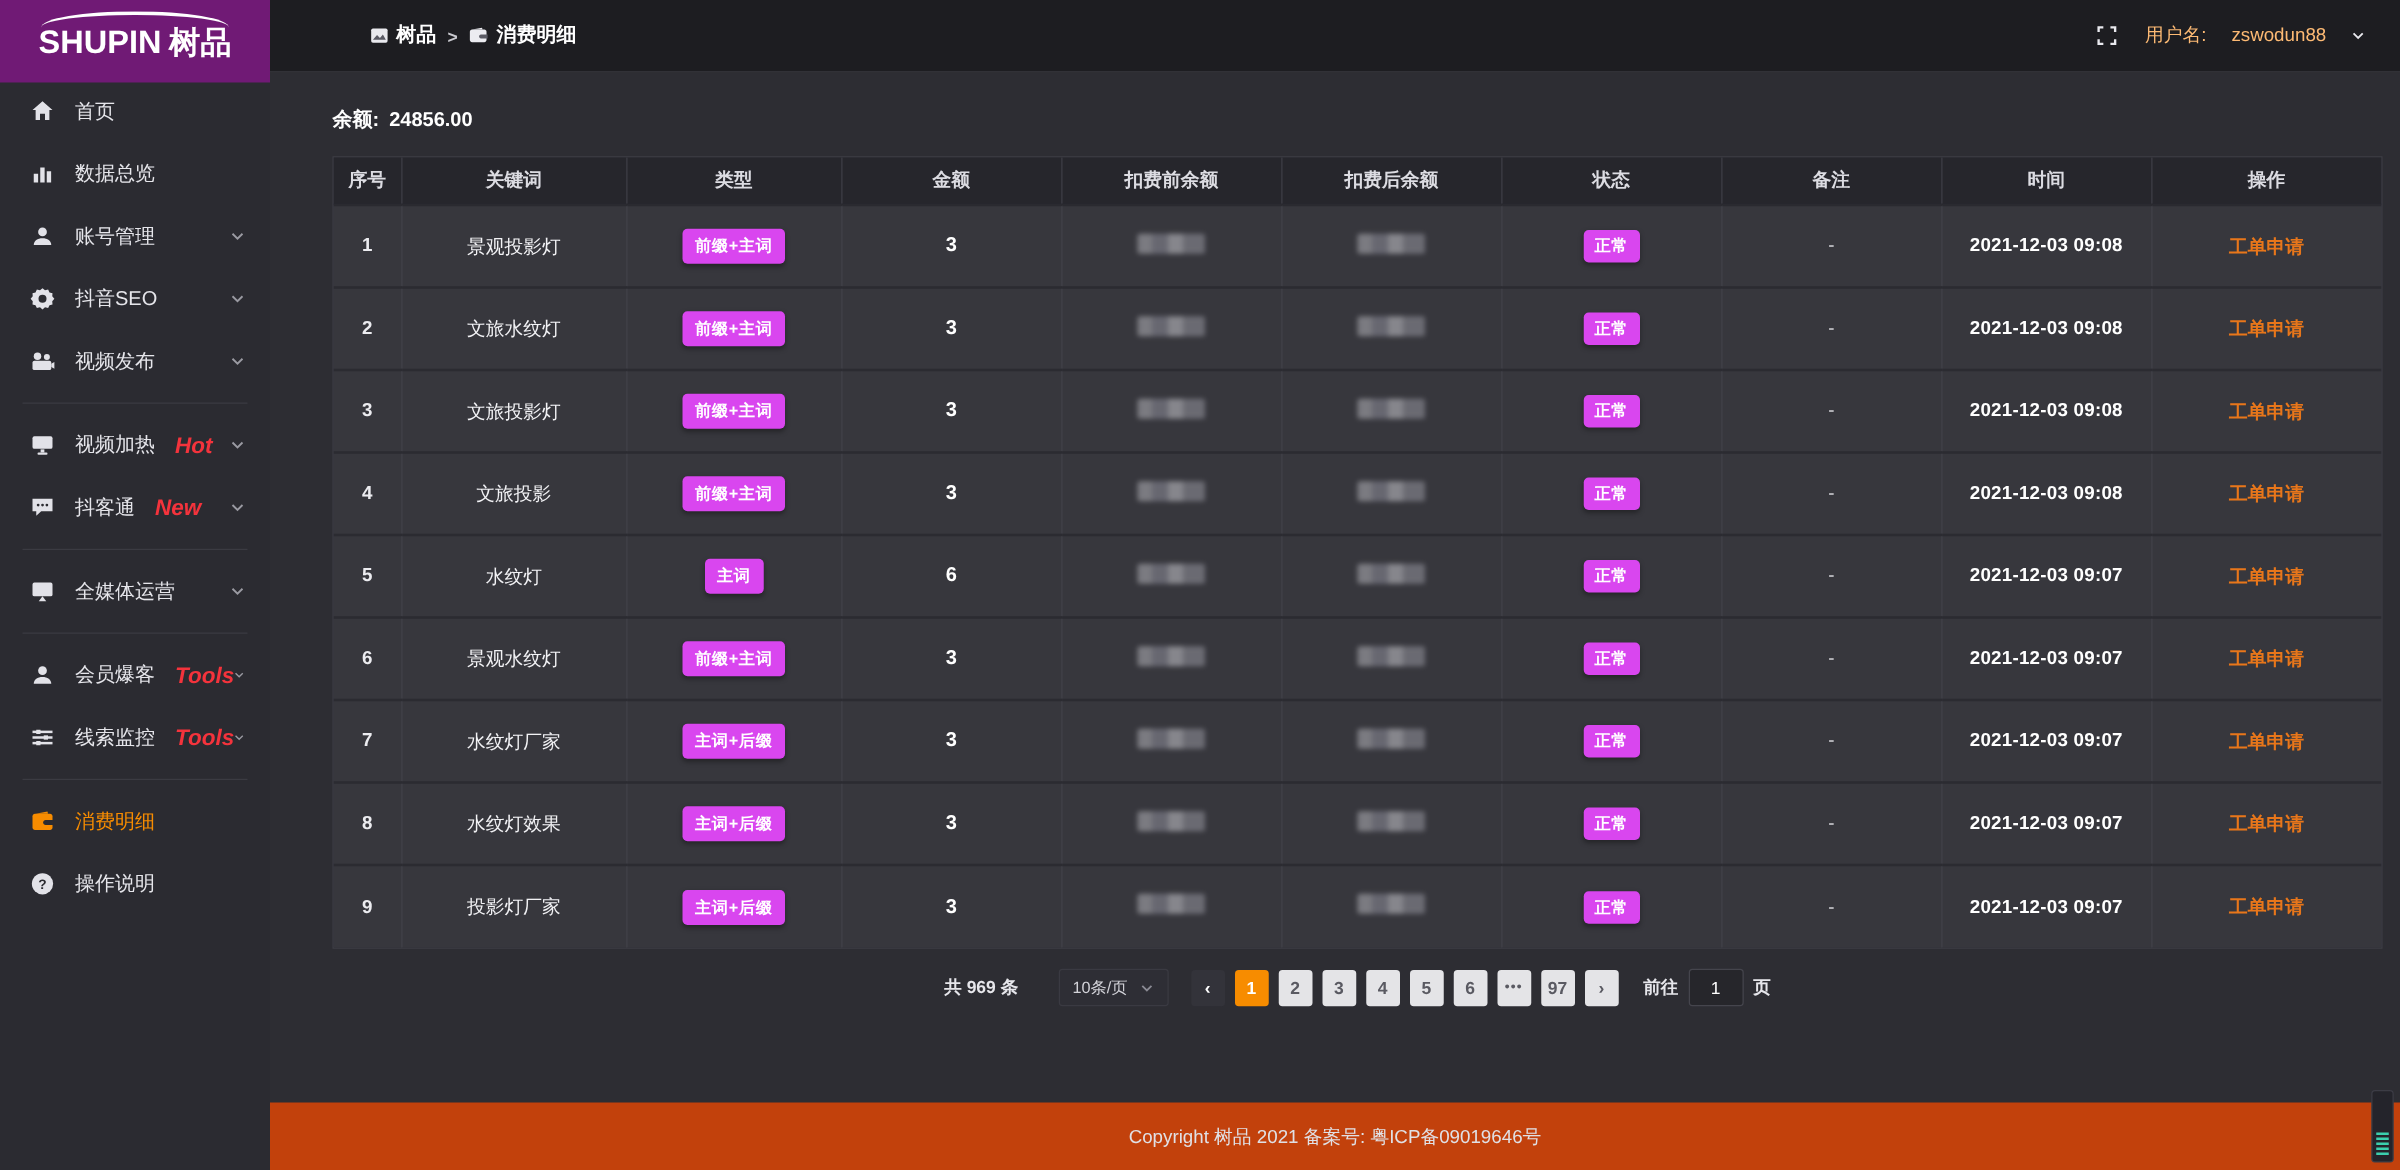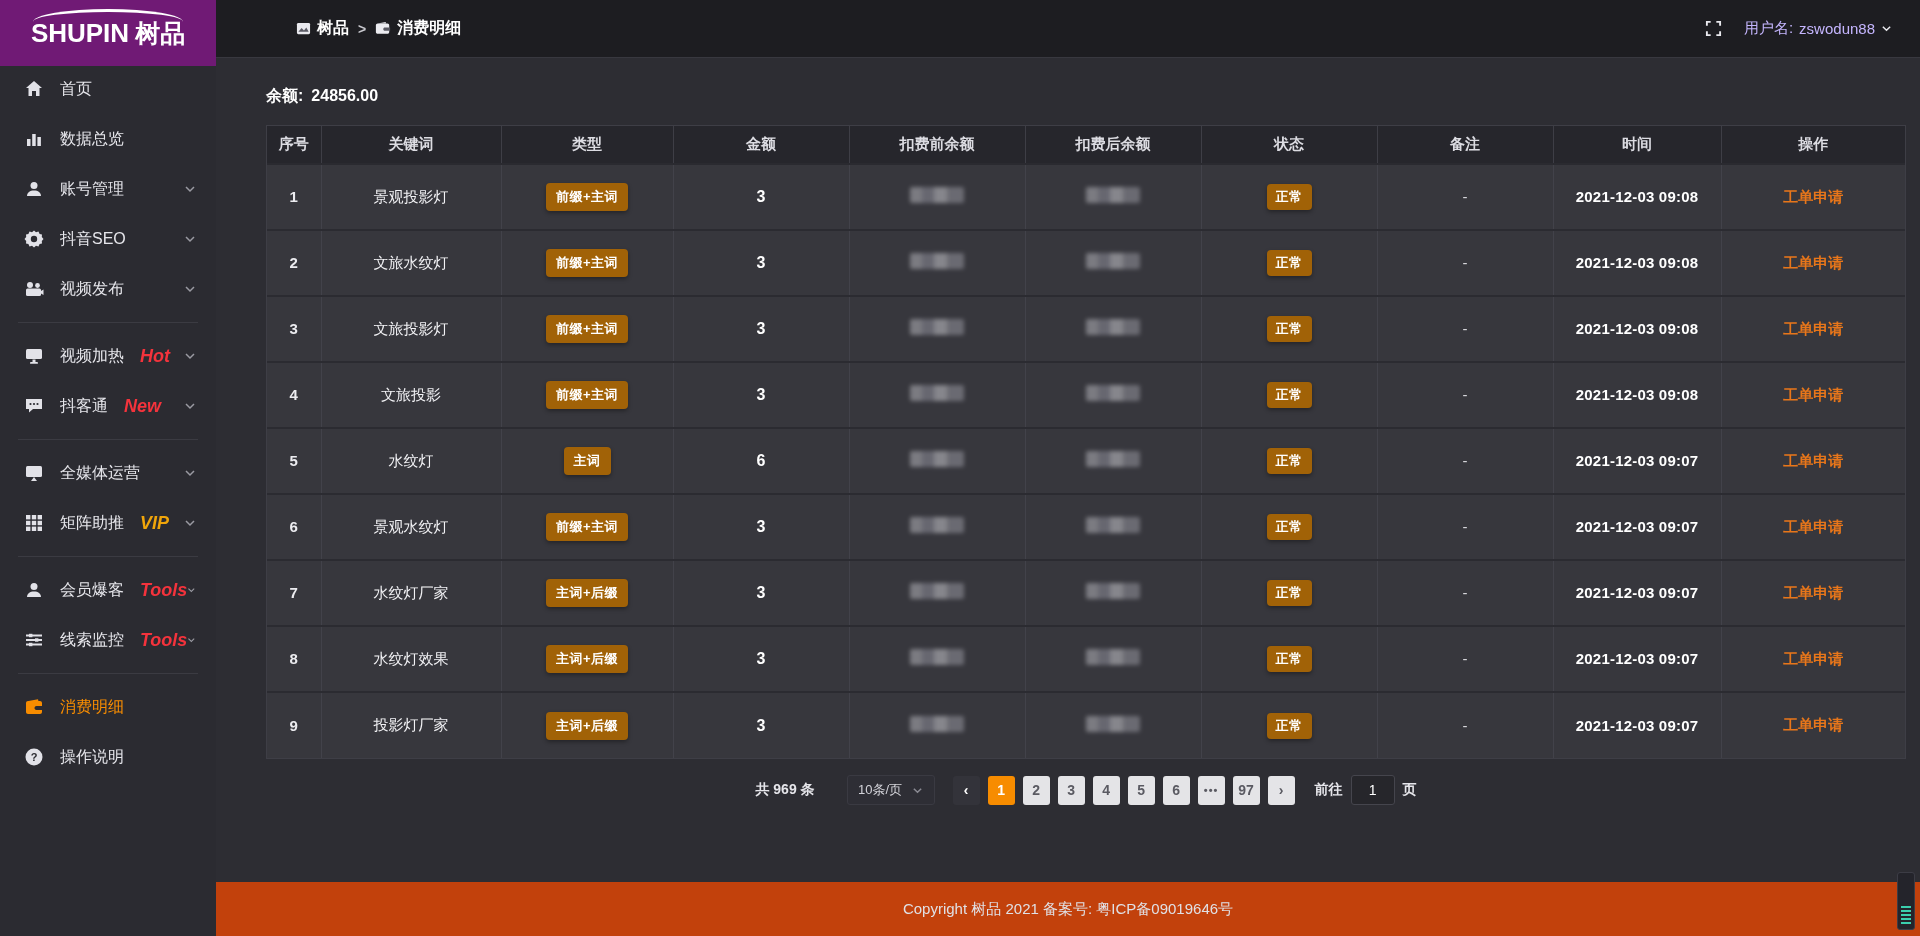--- a/index.html
+++ b/index.html
@@ -31,21 +31,21 @@
   .logo-en { font-size:26px; font-weight:900; color:#fff; letter-spacing:0px; font-style:normal; }
   .logo-cn { font-size:25px; font-weight:900; color:#fff; margin-left:6px; }
 
   .breadcrumb { display:flex; align-items:center; margin-left:80px; gap:9px; }
   .crumb { display:flex; align-items:center; gap:6px; color:#fff; font-size:16px; font-weight:700; }
   .crumb svg { display:block; }
   .crumb-sep { color:#c9c9cf; font-size:14px; font-weight:700; }
 
   .topbar-right { margin-left:auto; display:flex; align-items:center; gap:22px; padding-right:28px; }
   .fs-icon { width:17px; height:17px; cursor:pointer; }
-  .user-area { display:flex; align-items:center; gap:6px; color:#c4b5fd; font-size:15px; cursor:pointer; }
+  .user-area { display:flex; align-items:center; gap:20px; color:#fdba74; font-size:15px; cursor:pointer; }
   .chev-down { width:11px; height:11px; }
 
   
   .sidebar {
     position:absolute; top:58px; left:0; bottom:0; width:216px;
     background:#2b2b31; padding-top:6px;
   }
   .side-item {
     height:50px; display:flex; align-items:center; padding:0 20px 0 24px;
     cursor:pointer; color:#e6e6eb; font-size:16px;
@@ -81,21 +81,21 @@
   table.data th:last-child, table.data td:last-child { border-right:none; }
   table.data tr:last-child td { border-bottom:none; }
 
   .cell-text { color:#f2f2f5; font-size:15px; }
   .idx { font-weight:700; color:#ececf0; }
   .amt { font-weight:700; color:#fff; font-size:16px; }
   .time { font-weight:700; color:#fff; letter-spacing:.2px; }
   .note { color:#d5d5da; }
 
   .badge {
-    display:inline-block; background:#a16207; color:#fff; font-size:13px; font-weight:700;
+    display:inline-block; background:#d946ef; color:#fff; font-size:13px; font-weight:700;
     padding:5px 10px; border-radius:4px; box-shadow:0 2px 4px rgba(0,0,0,.35);
     letter-spacing:.5px;
   }
   .badge-sm { padding:4px 9px; }
 
   .blur-box {
     display:inline-block; width:54px; height:16px; border-radius:2px;
     background:linear-gradient(90deg,#87878d 0 22%,#70707a 22% 45%,#94949a 45% 68%,#74747c 68% 100%);
     filter:blur(2.2px); opacity:.85;
   }
@@ -277,38 +277,20 @@
     <svg class="s-icon" viewBox="0 0 20 20" fill="currentColor">
         <rect x="2" y="3" width="16" height="11" rx="1.5"></rect>
         <path d="M10 14 L13 18 H7 Z"></path>
       </svg>
     <span class="s-label">全媒体运营</span>
     <svg class="s-chev" viewBox="0 0 12 12" fill="none" stroke="currentColor" stroke-width="1.5">
         <path d="M2 4 L6 8 L10 4"></path>
       </svg>
   </div>
 
-  <div class="side-item">
-    <svg class="s-icon" viewBox="0 0 20 20" fill="currentColor">
-        <rect x="2" y="2" width="4.4" height="4.4"></rect>
-        <rect x="7.8" y="2" width="4.4" height="4.4"></rect>
-        <rect x="13.6" y="2" width="4.4" height="4.4"></rect>
-        <rect x="2" y="7.8" width="4.4" height="4.4"></rect>
-        <rect x="7.8" y="7.8" width="4.4" height="4.4"></rect>
-        <rect x="13.6" y="7.8" width="4.4" height="4.4"></rect>
-        <rect x="2" y="13.6" width="4.4" height="4.4"></rect>
-        <rect x="7.8" y="13.6" width="4.4" height="4.4"></rect>
-        <rect x="13.6" y="13.6" width="4.4" height="4.4"></rect>
-      </svg>
-    <span class="s-label">矩阵助推</span>
-    <span class="s-tag tag-gold">VIP</span>
-    <svg class="s-chev" viewBox="0 0 12 12" fill="none" stroke="currentColor" stroke-width="1.5">
-        <path d="M2 4 L6 8 L10 4"></path>
-      </svg>
-  </div>
 
   <div class="side-divider"></div>
 
   <div class="side-item">
     <svg class="s-icon" viewBox="0 0 20 20" fill="currentColor">
         <circle cx="10" cy="6.5" r="3.5"></circle>
         <path d="M3 17 C3 13.5 6 11.5 10 11.5 C14 11.5 17 13.5 17 17 Z"></path>
       </svg>
     <span class="s-label">会员爆客</span>
     <span class="s-tag tag-red">Tools</span>

